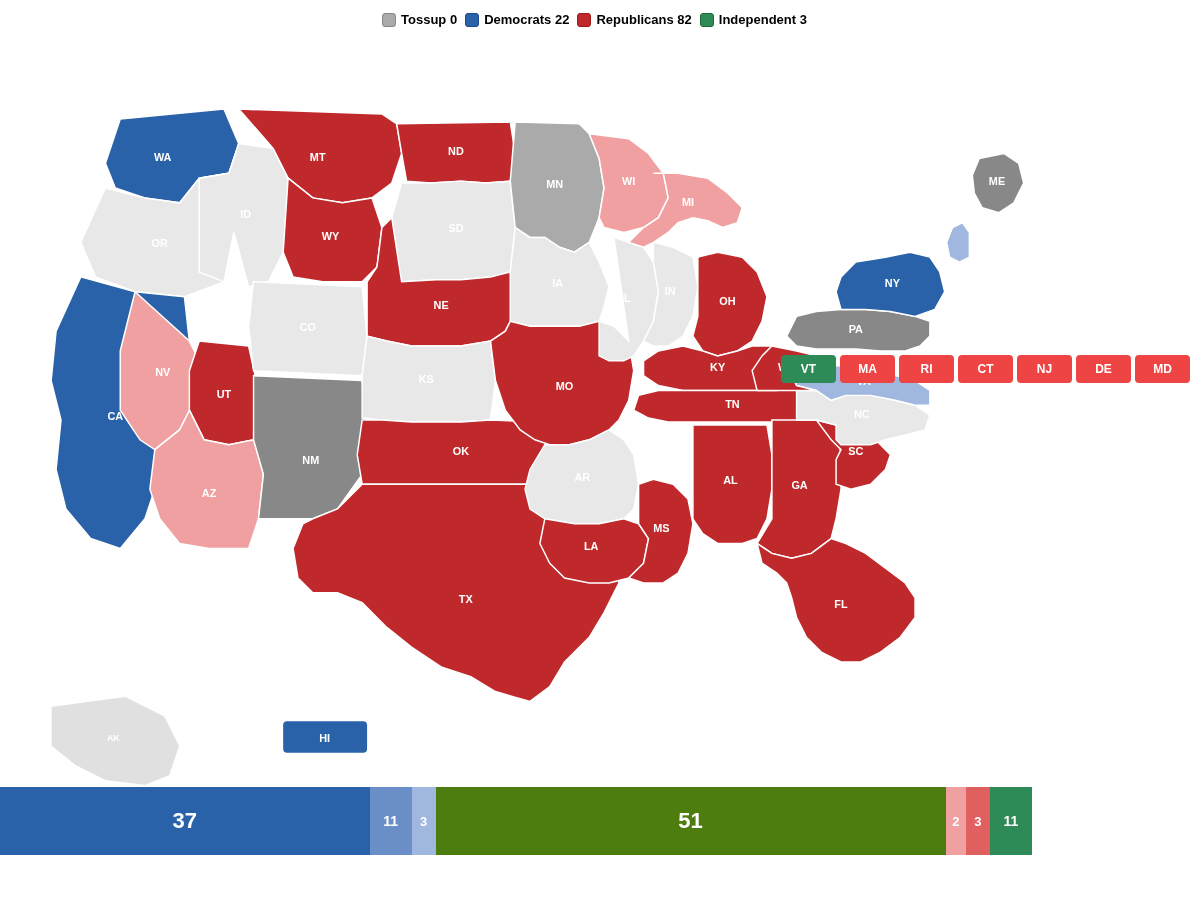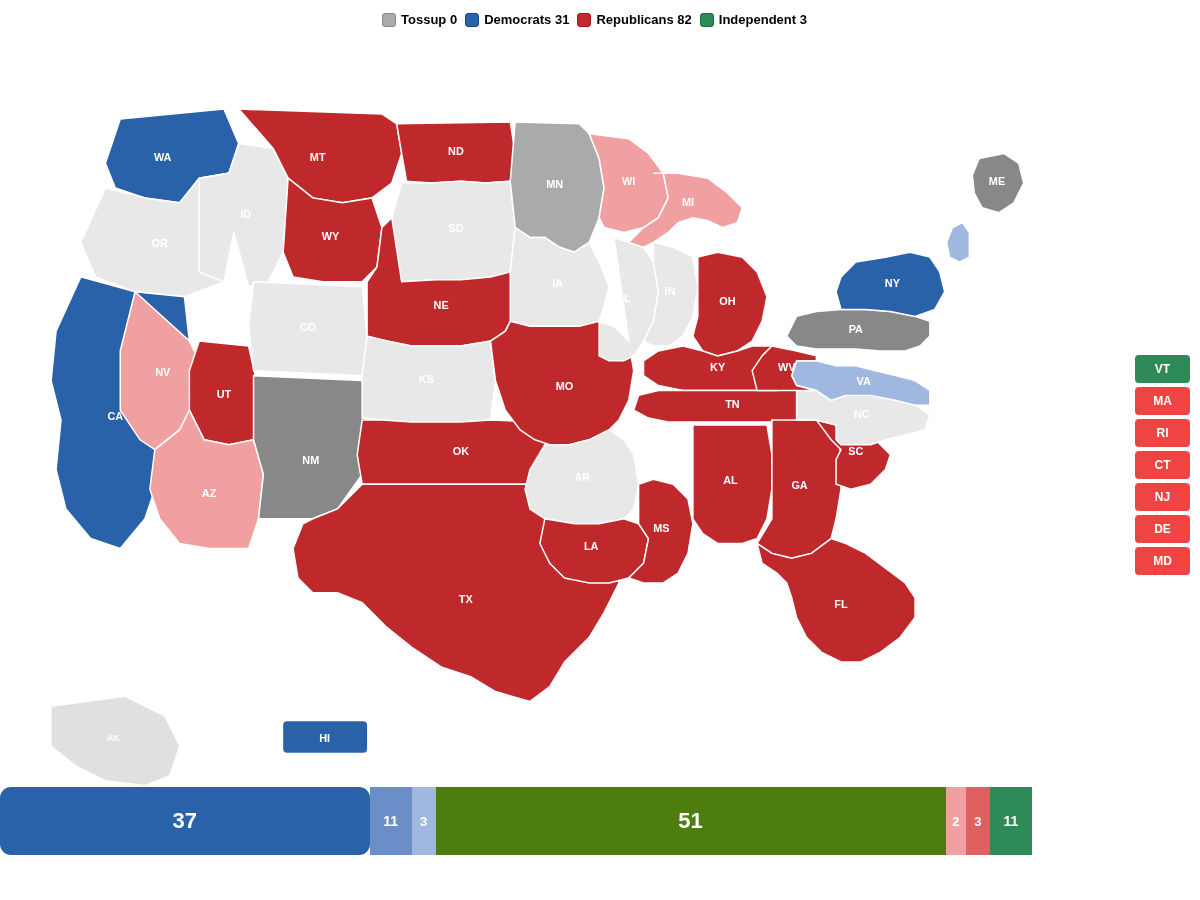--- a/index.html
+++ b/index.html
@@ -52,21 +52,20 @@
       left: 0;
       top: 0;
     }
 
     
     .small-state-boxes {
       position: absolute;
       right: 10px;
       top: 320px;
       display: flex;
-      flex-direction: column;
       gap: 4px;
     }
     .small-state-box {
       width: 55px;
       height: 28px;
       border-radius: 4px;
       display: flex;
       align-items: center;
       justify-content: center;
       font-size: 12px;
@@ -116,21 +115,21 @@
 </head>
 <body>
 
 <div id="legend">
   <div class="legend-item">
     <div class="legend-box legend-tossup"></div>
     <span>Tossup 0</span>
   </div>
   <div class="legend-item">
     <div class="legend-box legend-dem"></div>
-    <span>Democrats 31</span>
+    <span>Democrats 22</span>
   </div>
   <div class="legend-item">
     <div class="legend-box legend-rep"></div>
     <span>Republicans 82</span>
   </div>
   <div class="legend-item">
     <div class="legend-box legend-ind"></div>
     <span>Independent 3</span>
   </div>
 </div>
@@ -276,21 +275,21 @@
     <div class="small-state-box box-ind">VT</div>
     <div class="small-state-box box-dem">MA</div>
     <div class="small-state-box box-dem">RI</div>
     <div class="small-state-box box-dem">CT</div>
     <div class="small-state-box box-dem">NJ</div>
     <div class="small-state-box box-dem">DE</div>
     <div class="small-state-box box-dem">MD</div>
   </div>
 
   <div id="bottom-bar">
-    <div class="bar-segment bar-dem-solid" style="width:30.8%;border-radius:11px;">
+    <div class="bar-segment bar-dem-solid" style="width:30.8%;">
       <span>37</span>
     </div>
     <div class="bar-segment bar-dem-likely" style="width:3.5%; font-size:14px;">
       <span>11</span>
     </div>
     <div class="bar-segment bar-dem-lean" style="width:2.0%; font-size:13px;">
       <span>3</span>
     </div>
     <div class="bar-segment bar-rep-solid" style="width:42.5%;">
       <span>51</span>

